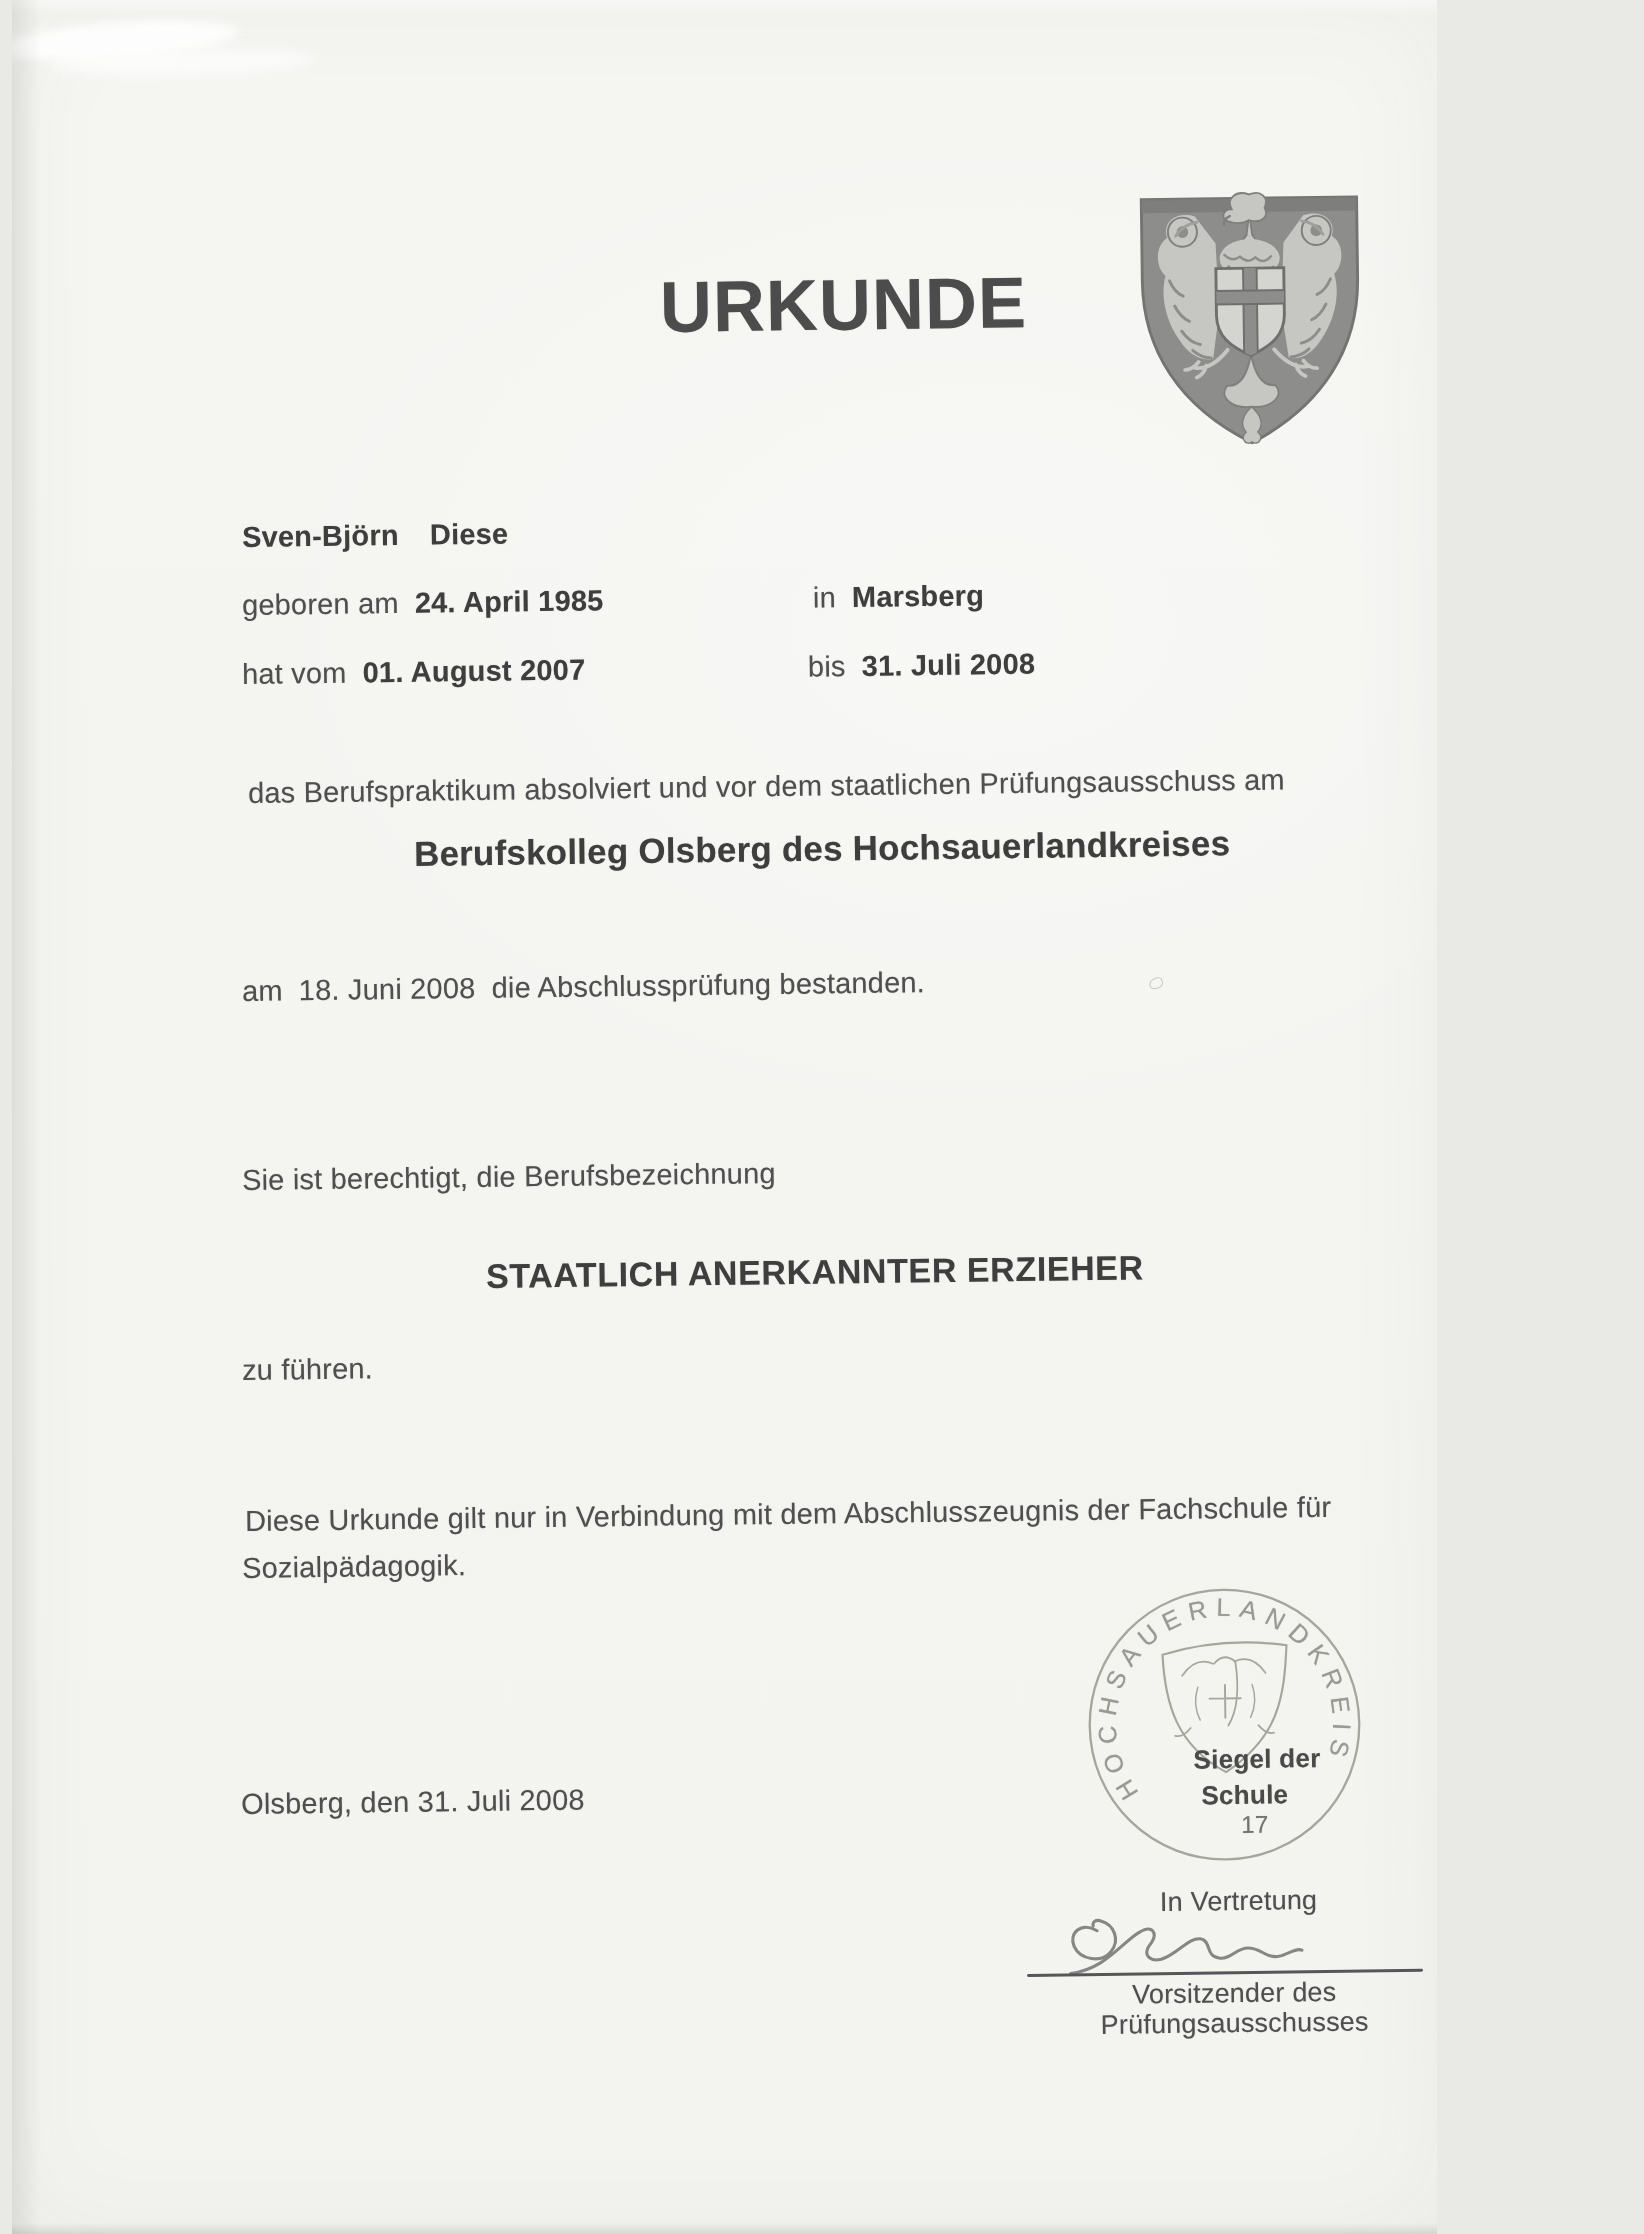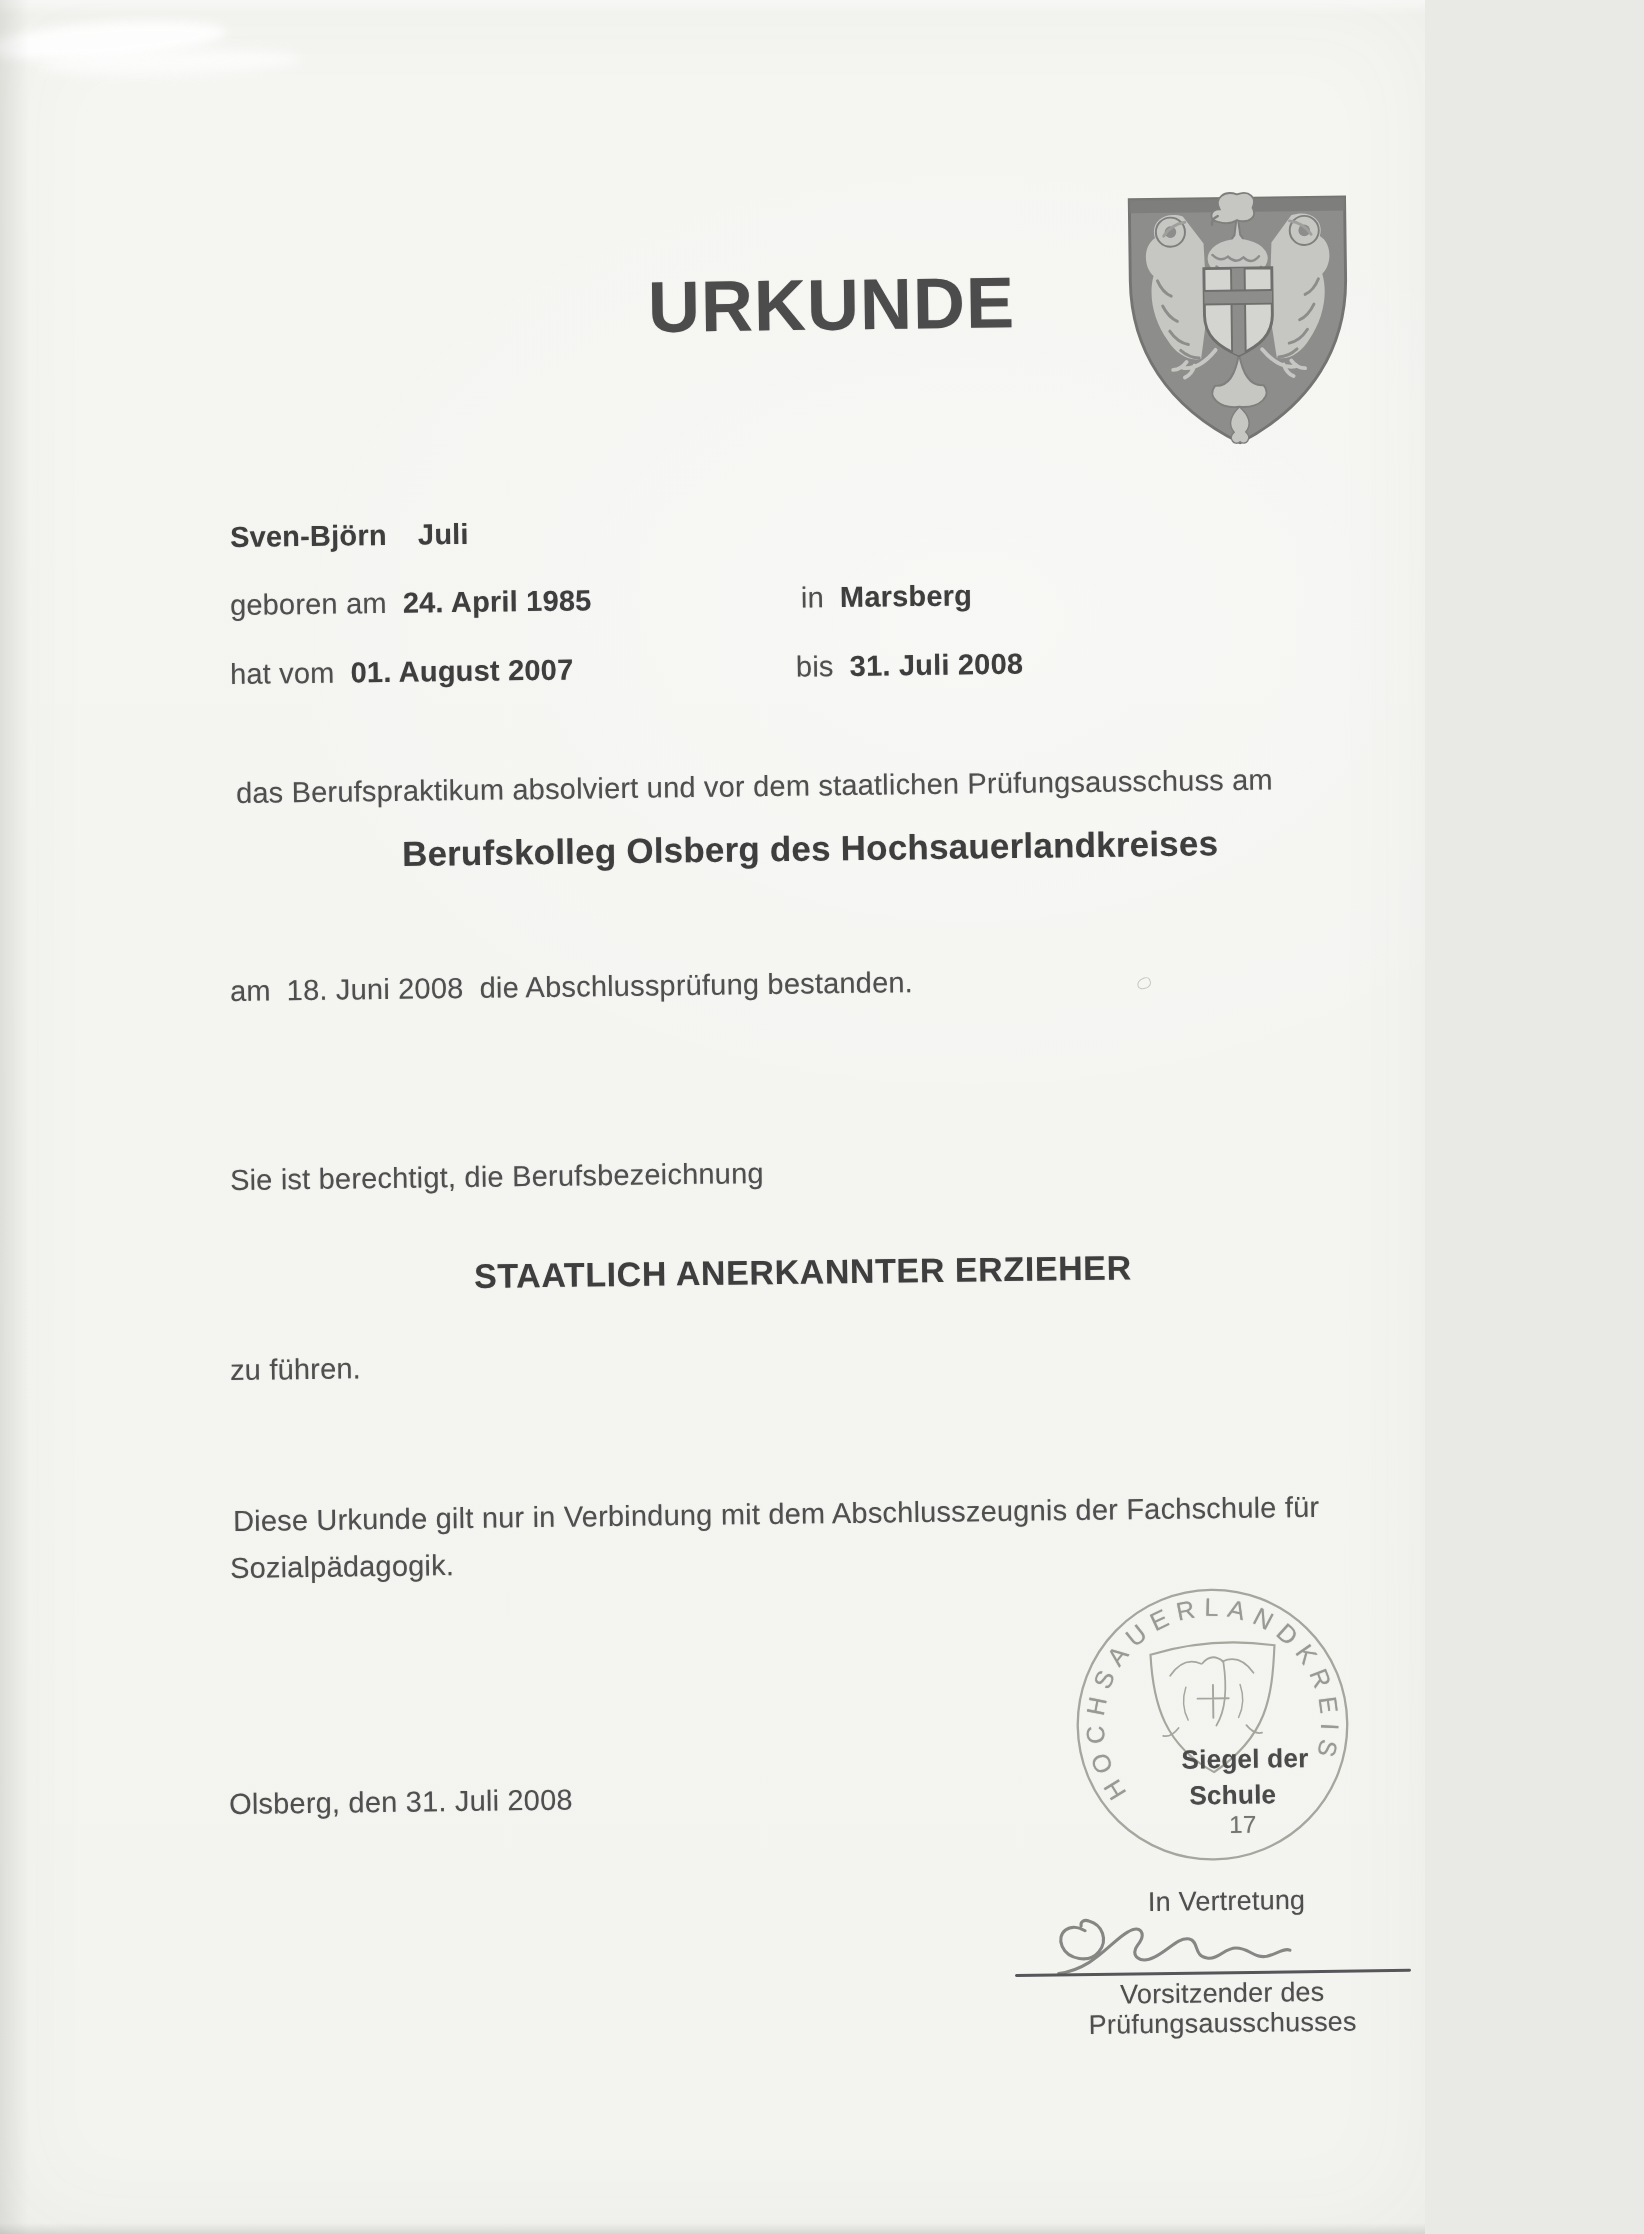--- a/index.html
+++ b/index.html
@@ -6,20 +6,21 @@
   .sheet {
     position:relative; width:1425px; height:2235px; overflow:hidden;
     background:
       radial-gradient(1261px 873px at 68% 28%, rgba(255,255,255,.30), rgba(255,255,255,0) 62%),
       linear-gradient(#f5f5f2, #f3f3f0);
     box-shadow: inset 0 0 107px rgba(70,70,62,.05);
     font-family:"Liberation Sans","DejaVu Sans",sans-serif;
     color:#4f4f4f;
     text-shadow:0 0 1px rgba(95,95,95,.40);
     letter-spacing:0.2px;
+    margin-left:12px;
   }
   .el { position:absolute; transform:rotate(-0.75deg); transform-origin:0 50%; white-space:nowrap; line-height:1.2; }
   .txt { font-size:29px; }
   .b { font-weight:bold; color:#3e3e3e; }
   .row { width:1223px; }
   .col2 { position:absolute; top:0; }
   .v { margin-left:7.8px; }
   .title { font-size:72px; font-weight:bold; letter-spacing:1px; color:#4c4c4c; }
   .institution { font-size:35px; }
   .profession { font-size:34px; letter-spacing:0.6px; }
@@ -85,21 +86,21 @@
       <path d="M 81 84 H 151 V 132 C 151 153 138 164 116 174 C 94 164 81 153 81 132 Z" fill="#d4d4d1" stroke="#6f6f6d" stroke-width="3"></path>
       <g clip-path="url(#crossclip)">
         <rect x="109" y="82" width="14" height="94" fill="#8d8d8b" stroke="#6f6f6d" stroke-width="2"></rect>
         <rect x="79" y="107" width="74" height="14" fill="#8d8d8b" stroke="#6f6f6d" stroke-width="2"></rect>
       </g>
     </g>
   </svg>
 
   <div class="el txt row" style="left:230px; top:520px;">
     <span class="b">Sven-Björn</span>
-    <span class="b" style="margin-left:23px;">Juli</span>
+    <span class="b" style="margin-left:23px;">Diese</span>
   </div>
 
   <div class="el txt row" style="left:230px; top:588px;">
     <span>geboren am</span>
     <span class="b v">24. April 1985</span>
     <span class="col2" style="left:571px;">
       <span>in</span>
       <span class="b v">Marsberg</span>
     </span>
   </div>

